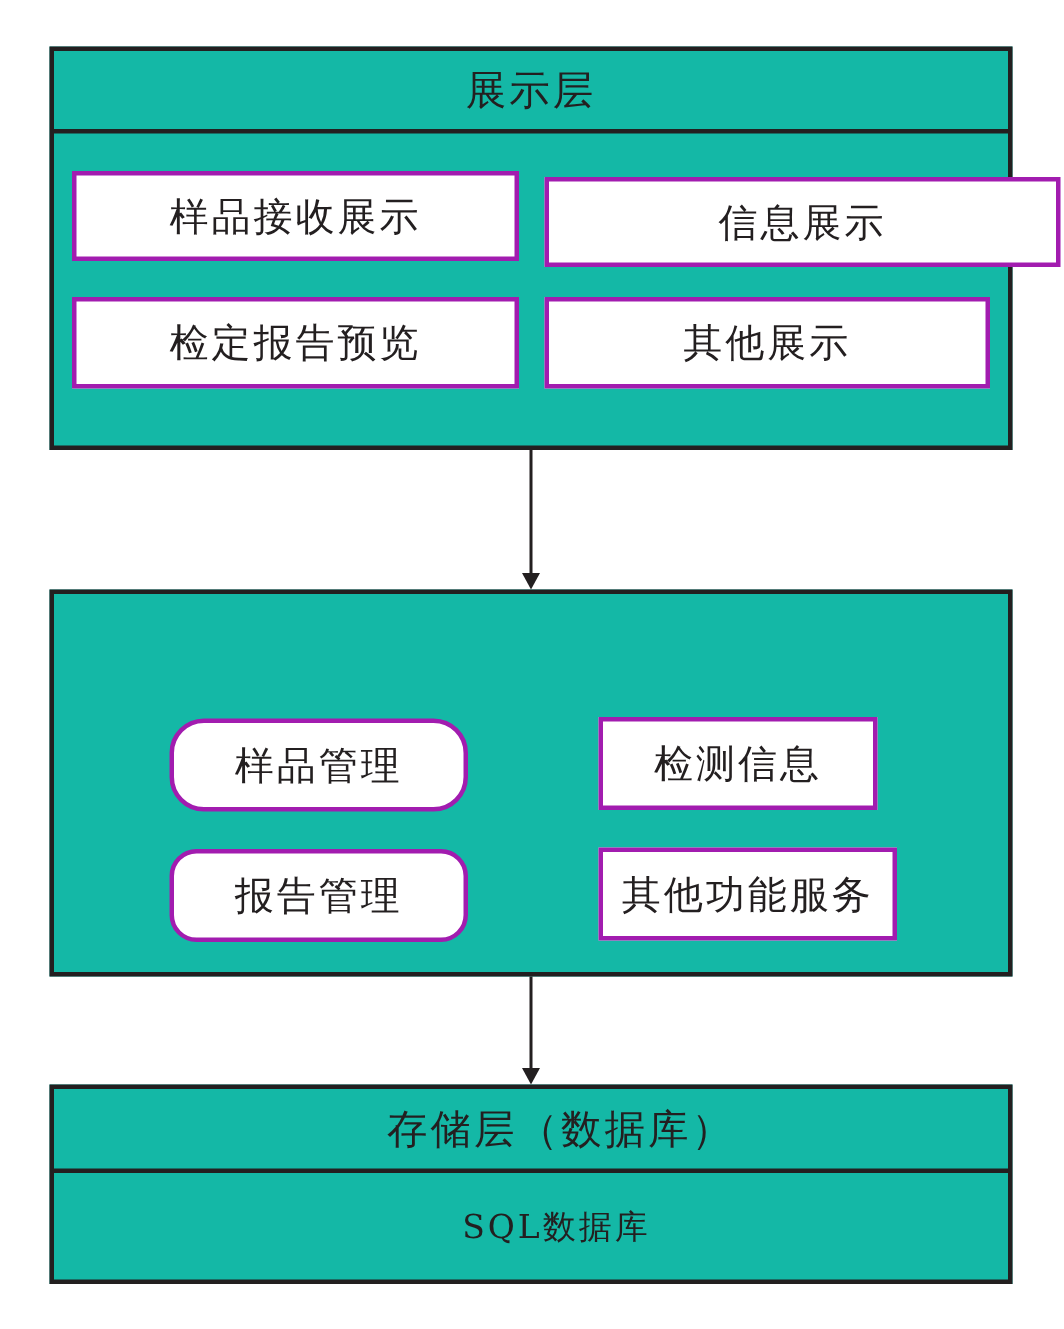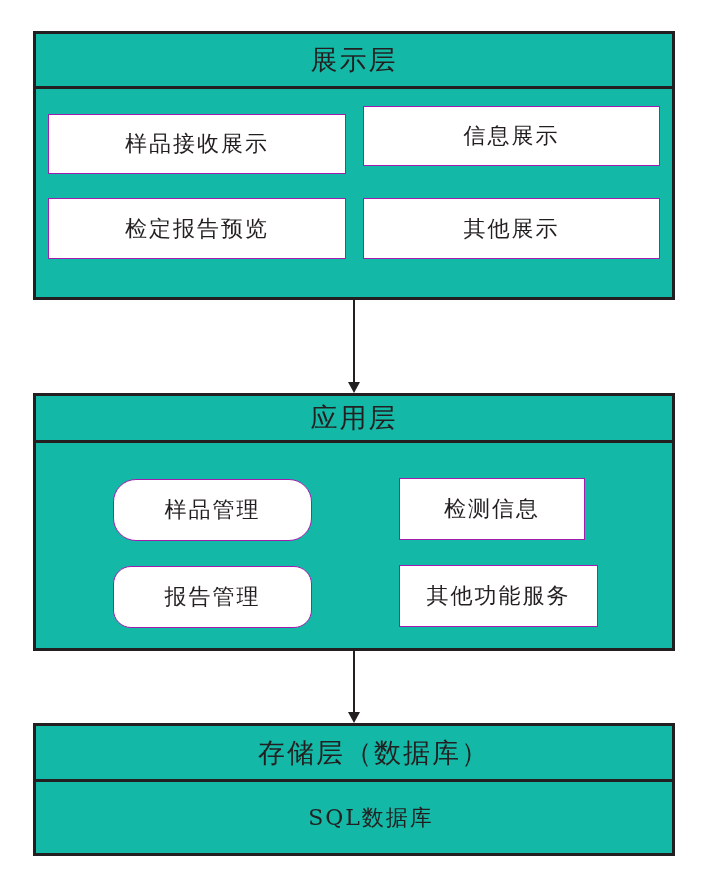--- a/index.html
+++ b/index.html
@@ -35,32 +35,32 @@
   .layer-2 { left: 33px; top: 393px; width: 642px; height: 258px; }
   .layer-3 { left: 33px; top: 723px; width: 642px; height: 133px; }
 
   .layer-1 .layer-title { height: 55px; }
   .layer-2 .layer-title { height: 47px; }
   .layer-3 .layer-title { height: 56px; padding-left: 40px; }
 
   .node {
     position: absolute;
     box-sizing: border-box;
-    border: 1px solid #a21caf;
+    border: 3px solid #a21caf;
     background: #ffffff;
     display: flex;
     align-items: center;
     justify-content: center;
-    font-size: 22px;
+    font-size: 26px;
     letter-spacing: 2px;
     white-space: nowrap;
   }
   
   .n-l1-0 { left: 12px;  top: 80px;  width: 298px; height: 60px; }
-  .n-l1-1 { left: 327px; top: 72px;  width: 297px; height: 60px; }
+  .n-l1-1 { left: 327px; top: 84px;  width: 344px; height: 60px; }
   .n-l1-2 { left: 12px;  top: 164px; width: 298px; height: 61px; }
   .n-l1-3 { left: 327px; top: 164px; width: 297px; height: 61px; }
   
   .n-l2-0 { left: 77px;  top: 83px;  width: 199px; height: 62px; border-radius: 23px; }
   .n-l2-1 { left: 363px; top: 82px;  width: 186px; height: 62px; }
   .n-l2-2 { left: 77px;  top: 170px; width: 199px; height: 62px; border-radius: 18px; }
   .n-l2-3 { left: 363px; top: 169px; width: 199px; height: 62px; }
   
   .layer-3 .db-row {
     position: absolute;
@@ -104,21 +104,20 @@
     <div class="node n-l1-2">检定报告预览</div>
     <div class="node n-l1-3">其他展示</div>
   </section>
 
   <div class="arrow arrow-1">
     <div class="arrow-line"></div>
     <div class="arrow-head"></div>
   </div>
 
   <section class="layer layer-2">
-    <div class="layer-title">应用层</div>
     <div class="node n-l2-0">样品管理</div>
     <div class="node n-l2-1">检测信息</div>
     <div class="node n-l2-2">报告管理</div>
     <div class="node n-l2-3">其他功能服务</div>
   </section>
 
   <div class="arrow arrow-2">
     <div class="arrow-line"></div>
     <div class="arrow-head"></div>
   </div>

